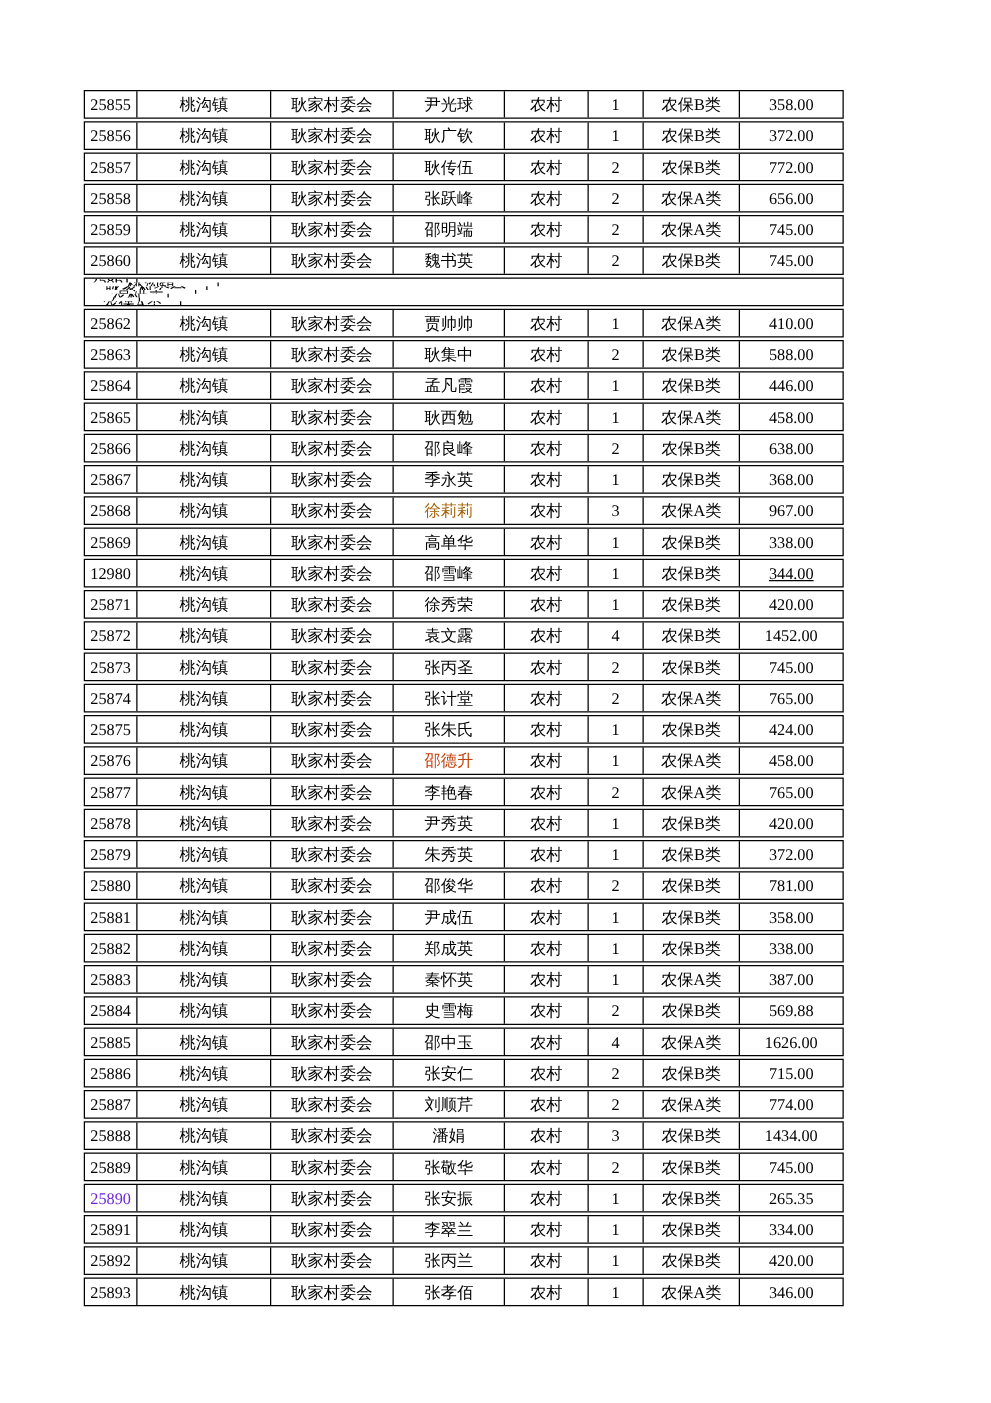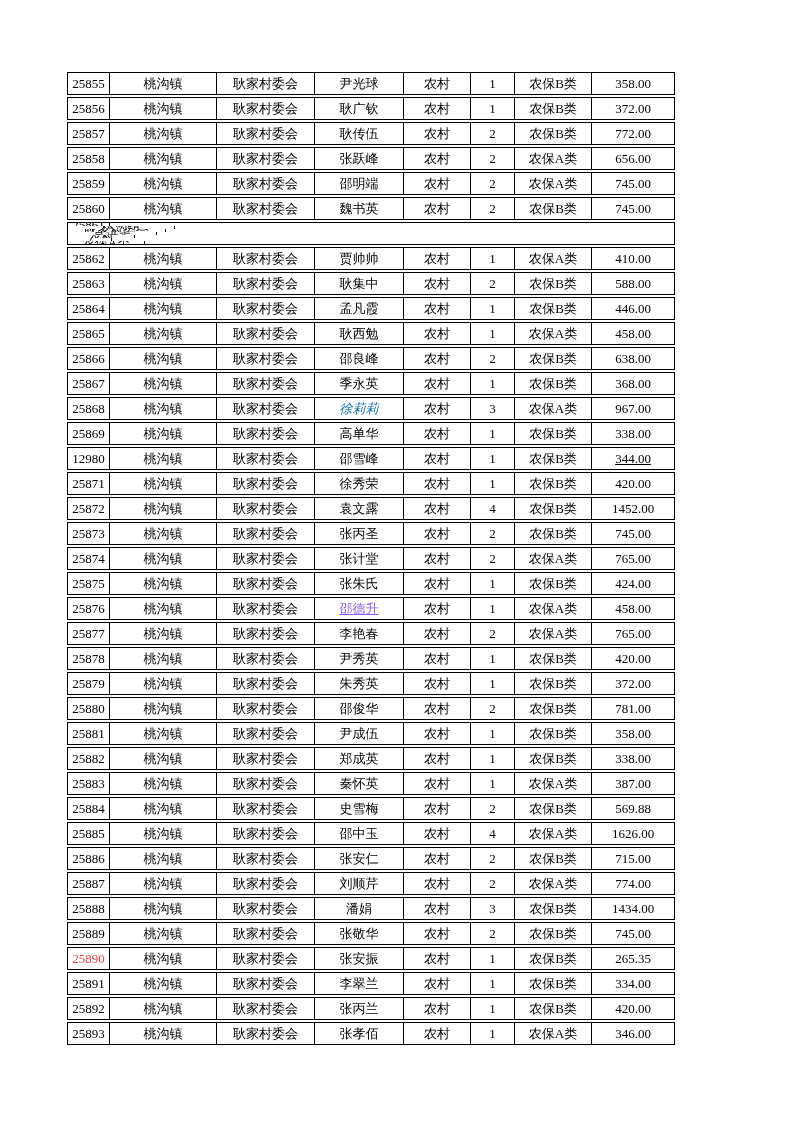--- a/index.html
+++ b/index.html
@@ -189,21 +189,21 @@
         <div class="t-cell c3" style="border-color: rgb(0, 0, 0); color: rgb(0, 0, 0);">季永英</div>
         <div class="t-cell c4" style="border-color: rgb(0, 0, 0); color: rgb(0, 0, 0);">农村</div>
         <div class="t-cell c5" style="border-color: rgb(0, 0, 0); color: rgb(0, 0, 0);">1</div>
         <div class="t-cell c6" style="border-color: rgb(0, 0, 0); color: rgb(0, 0, 0);">农保B类</div>
         <div class="t-cell c7" style="border-color: rgb(0, 0, 0); color: rgb(0, 0, 0);">368.00</div>
       </div>
       <div class="t-row" style="border-color: rgb(0, 0, 0);">
         <div class="t-cell c0" style="border-color: rgb(0, 0, 0); color: rgb(0, 0, 0);">25868</div>
         <div class="t-cell c1" style="border-color: rgb(0, 0, 0); color: rgb(0, 0, 0);">桃沟镇</div>
         <div class="t-cell c2" style="border-color: rgb(0, 0, 0); color: rgb(0, 0, 0);">耿家村委会</div>
-        <div class="t-cell c3" style="border-color: rgb(0, 0, 0); color: #0369a1; font-style: italic;">徐莉莉</div>
+        <div class="t-cell c3" style="border-color: rgb(0, 0, 0); color: #a16207;">徐莉莉</div>
         <div class="t-cell c4" style="border-color: rgb(0, 0, 0); color: rgb(0, 0, 0);">农村</div>
         <div class="t-cell c5" style="border-color: rgb(0, 0, 0); color: rgb(0, 0, 0);">3</div>
         <div class="t-cell c6" style="border-color: rgb(0, 0, 0); color: rgb(0, 0, 0);">农保A类</div>
         <div class="t-cell c7" style="border-color: rgb(0, 0, 0); color: rgb(0, 0, 0);">967.00</div>
       </div>
       <div class="t-row" style="border-color: rgb(0, 0, 0);">
         <div class="t-cell c0" style="border-color: rgb(0, 0, 0); color: rgb(0, 0, 0);">25869</div>
         <div class="t-cell c1" style="border-color: rgb(0, 0, 0); color: rgb(0, 0, 0);">桃沟镇</div>
         <div class="t-cell c2" style="border-color: rgb(0, 0, 0); color: rgb(0, 0, 0);">耿家村委会</div>
         <div class="t-cell c3" style="border-color: rgb(0, 0, 0); color: rgb(0, 0, 0);">高单华</div>
@@ -269,21 +269,21 @@
         <div class="t-cell c3" style="border-color: rgb(0, 0, 0); color: rgb(0, 0, 0);">张朱氏</div>
         <div class="t-cell c4" style="border-color: rgb(0, 0, 0); color: rgb(0, 0, 0);">农村</div>
         <div class="t-cell c5" style="border-color: rgb(0, 0, 0); color: rgb(0, 0, 0);">1</div>
         <div class="t-cell c6" style="border-color: rgb(0, 0, 0); color: rgb(0, 0, 0);">农保B类</div>
         <div class="t-cell c7" style="border-color: rgb(0, 0, 0); color: rgb(0, 0, 0);">424.00</div>
       </div>
       <div class="t-row" style="border-color: rgb(0, 0, 0);">
         <div class="t-cell c0" style="border-color: rgb(0, 0, 0); color: rgb(0, 0, 0);">25876</div>
         <div class="t-cell c1" style="border-color: rgb(0, 0, 0); color: rgb(0, 0, 0);">桃沟镇</div>
         <div class="t-cell c2" style="border-color: rgb(0, 0, 0); color: rgb(0, 0, 0);">耿家村委会</div>
-        <div class="t-cell c3" style="border-color: rgb(0, 0, 0); color: #8b5cf6; text-decoration: underline;">邵德升</div>
+        <div class="t-cell c3" style="border-color: rgb(0, 0, 0); color: #c2410c;">邵德升</div>
         <div class="t-cell c4" style="border-color: rgb(0, 0, 0); color: rgb(0, 0, 0);">农村</div>
         <div class="t-cell c5" style="border-color: rgb(0, 0, 0); color: rgb(0, 0, 0);">1</div>
         <div class="t-cell c6" style="border-color: rgb(0, 0, 0); color: rgb(0, 0, 0);">农保A类</div>
         <div class="t-cell c7" style="border-color: rgb(0, 0, 0); color: rgb(0, 0, 0);">458.00</div>
       </div>
       <div class="t-row" style="border-color: rgb(0, 0, 0);">
         <div class="t-cell c0" style="border-color: rgb(0, 0, 0); color: rgb(0, 0, 0);">25877</div>
         <div class="t-cell c1" style="border-color: rgb(0, 0, 0); color: rgb(0, 0, 0);">桃沟镇</div>
         <div class="t-cell c2" style="border-color: rgb(0, 0, 0); color: rgb(0, 0, 0);">耿家村委会</div>
         <div class="t-cell c3" style="border-color: rgb(0, 0, 0); color: rgb(0, 0, 0);">李艳春</div>
@@ -406,21 +406,21 @@
         <div class="t-cell c0" style="border-color: rgb(0, 0, 0); color: rgb(0, 0, 0);">25889</div>
         <div class="t-cell c1" style="border-color: rgb(0, 0, 0); color: rgb(0, 0, 0);">桃沟镇</div>
         <div class="t-cell c2" style="border-color: rgb(0, 0, 0); color: rgb(0, 0, 0);">耿家村委会</div>
         <div class="t-cell c3" style="border-color: rgb(0, 0, 0); color: rgb(0, 0, 0);">张敬华</div>
         <div class="t-cell c4" style="border-color: rgb(0, 0, 0); color: rgb(0, 0, 0);">农村</div>
         <div class="t-cell c5" style="border-color: rgb(0, 0, 0); color: rgb(0, 0, 0);">2</div>
         <div class="t-cell c6" style="border-color: rgb(0, 0, 0); color: rgb(0, 0, 0);">农保B类</div>
         <div class="t-cell c7" style="border-color: rgb(0, 0, 0); color: rgb(0, 0, 0);">745.00</div>
       </div>
       <div class="t-row" style="border-color: rgb(0, 0, 0);">
-        <div class="t-cell c0" style="border-color: rgb(0, 0, 0); color: #ef4444;">25890</div>
+        <div class="t-cell c0" style="border-color: rgb(0, 0, 0); color: #6d28d9;">25890</div>
         <div class="t-cell c1" style="border-color: rgb(0, 0, 0); color: rgb(0, 0, 0);">桃沟镇</div>
         <div class="t-cell c2" style="border-color: rgb(0, 0, 0); color: rgb(0, 0, 0);">耿家村委会</div>
         <div class="t-cell c3" style="border-color: rgb(0, 0, 0); color: rgb(0, 0, 0);">张安振</div>
         <div class="t-cell c4" style="border-color: rgb(0, 0, 0); color: rgb(0, 0, 0);">农村</div>
         <div class="t-cell c5" style="border-color: rgb(0, 0, 0); color: rgb(0, 0, 0);">1</div>
         <div class="t-cell c6" style="border-color: rgb(0, 0, 0); color: rgb(0, 0, 0);">农保B类</div>
         <div class="t-cell c7" style="border-color: rgb(0, 0, 0); color: rgb(0, 0, 0);">265.35</div>
       </div>
       <div class="t-row" style="border-color: rgb(0, 0, 0);">
         <div class="t-cell c0" style="border-color: rgb(0, 0, 0); color: rgb(0, 0, 0);">25891</div>

